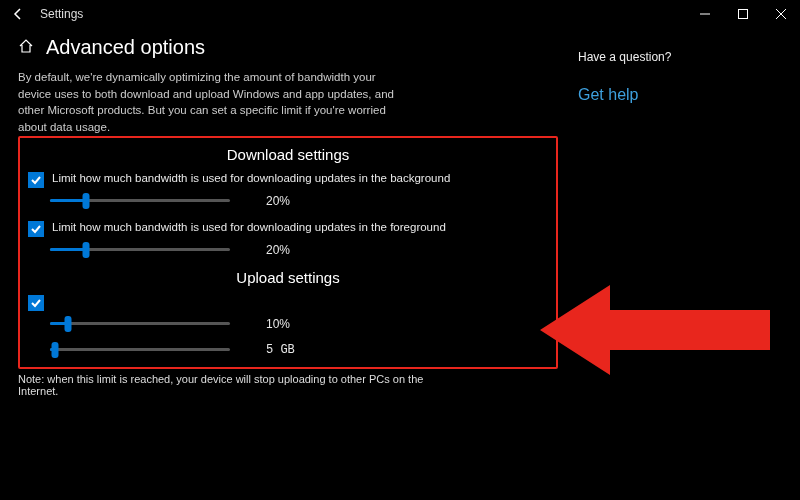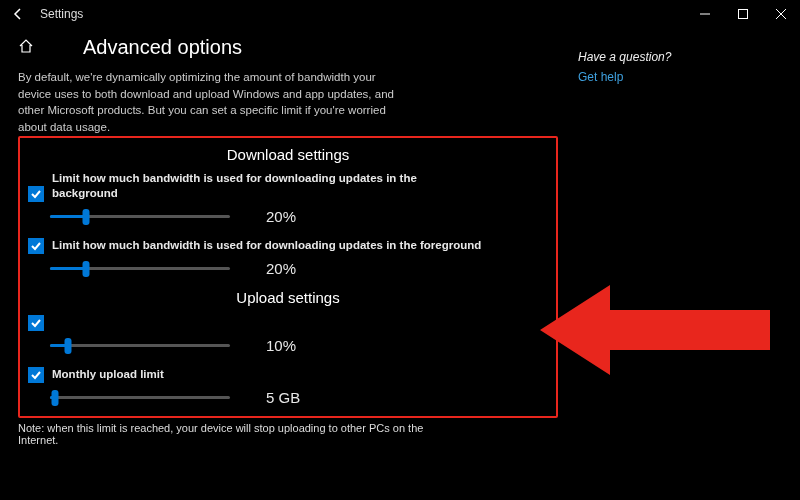--- a/index.html
+++ b/index.html
@@ -4,38 +4,38 @@
 <style>
   html,body{margin:0;padding:0;background:#000;color:#fff;font-family:"Segoe UI",Arial,sans-serif;width:800px;height:500px;overflow:hidden;font-size:12px;}
   .titlebar{height:28px;display:flex;align-items:center;padding:0 0 0 10px;}
   .titlebar .back{width:16px;height:16px;display:flex;align-items:center;justify-content:center;margin-right:14px;}
   .titlebar .title{font-size:12px;color:#ddd;}
   .winbtns{margin-left:auto;display:flex;}
   .winbtn{width:38px;height:28px;display:flex;align-items:center;justify-content:center;}
   .content{display:flex;padding:2px 18px 0 18px;}
   .main{flex:1;max-width:540px;}
   .side{width:180px;padding-left:20px;padding-top:20px;}
-  .heading{display:flex;align-items:center;margin:6px 0 10px 0;gap:37px;}
+  .heading{display:flex;align-items:center;margin:6px 0 10px 0;}
   .heading .home{margin-right:12px;}
   h1{font-size:20px;font-weight:400;margin:0;}
   .desc{color:#ccc;font-size:11.5px;line-height:1.45;max-width:380px;}
   .redbox{border:2px solid #e8261d;border-radius:2px;padding:4px 8px 6px 8px;}
   .section-title{font-size:15px;font-weight:400;margin:4px 0 8px 0;text-align:center;}
-  .row{display:flex;align-items:flex-end;margin-bottom:6px;font-weight:bold;}
+  .row{display:flex;align-items:flex-start;margin-bottom:6px;}
   .chk{width:16px;height:16px;background:#0078d7;display:flex;align-items:center;justify-content:center;flex-shrink:0;margin-right:8px;margin-top:1px;}
   .chk svg{display:block;}
   .optlabel{color:#e8e8e8;font-size:11.5px;line-height:1.35;max-width:430px;}
   .sliderrow{display:flex;align-items:center;margin:4px 0 12px 22px;}
   .track{position:relative;width:180px;height:3px;background:#555;border-radius:2px;}
   .fill{position:absolute;top:0;left:0;height:3px;background:#0078d7;border-radius:2px;}
   .thumb{position:absolute;top:-6px;width:7px;height:16px;background:#0078d7;border-radius:3px;transform:translateX(-50%);}
-  .sliderval{margin-left:36px;font-size:15px;color:#e8e8e8;}
+  .sliderval{margin-left:36px;font-size:12px;color:#e8e8e8;}
   .note{font-size:11px;color:#ddd;margin-top:4px;max-width:430px;}
-  .q{font-size:12px;color:#eee;margin-bottom:6px;font-style:italic;}
-  .link{color:#3ea0de;font-size:12px;cursor:pointer;}
+  .q{font-size:12px;color:#eee;margin-bottom:22px;}
+  .link{color:#3ea0de;font-size:16px;cursor:pointer;}
   .arrow{position:absolute;left:540px;top:280px;}
 </style>
 </head>
 <body>
 
 <div class="titlebar">
   <div class="back">
     <svg width="14" height="14" viewBox="0 0 14 14">
         <path d="M9 2 L4 7 L9 12" stroke="#fff" stroke-width="1.5" fill="none"></path>
       </svg>
@@ -118,29 +118,21 @@
         </div>
       </div>
       <div class="sliderrow">
         <div class="track">
           <div class="fill" style="width:10%"></div>
           <div class="thumb" style="left:10%"></div>
         </div>
         <div class="sliderval">10%</div>
       </div>
 
-      <div class="row">
-        <div class="chk">
-          <svg width="12" height="12" viewBox="0 0 12 12">
-              <path d="M2 6 L5 9 L10 3" stroke="#fff" stroke-width="2" fill="none"></path>
-            </svg>
-        </div>
-        <div class="optlabel">Monthly upload limit</div>
-      </div>
-      <div class="sliderrow" style="margin-bottom:4px;">
+      <div class="sliderrow" style="margin-bottom:4px;font-family:Liberation Mono, monospace;">
         <div class="track">
           <div class="fill" style="width:3%"></div>
           <div class="thumb" style="left:3%"></div>
         </div>
         <div class="sliderval">5 GB</div>
       </div>
     </div>
 
     <div class="note">Note: when this limit is reached, your device will stop uploading to other PCs on the Internet.</div>
   </div>

